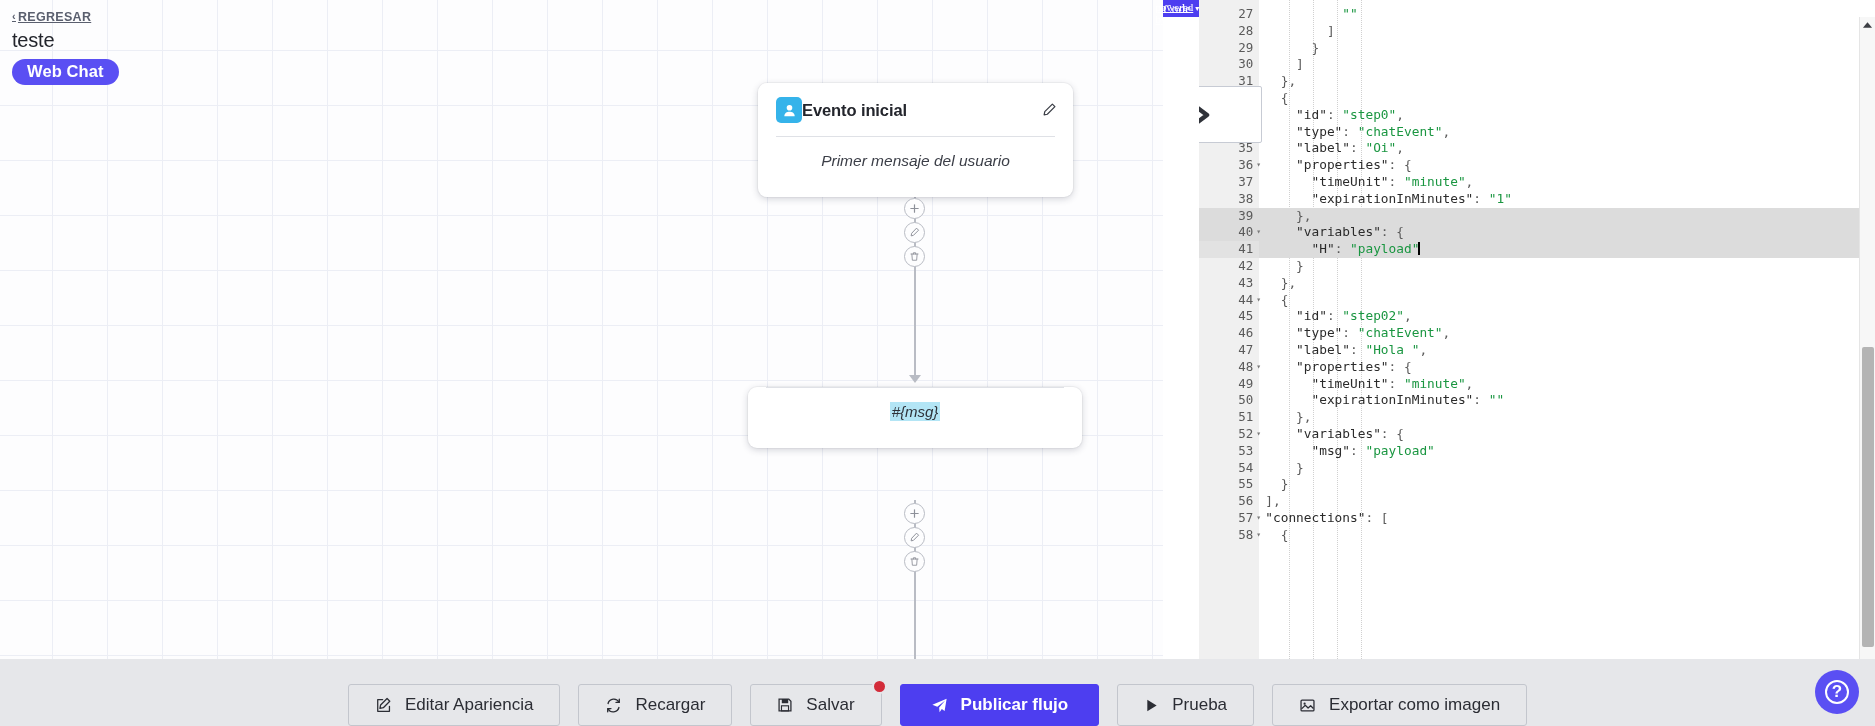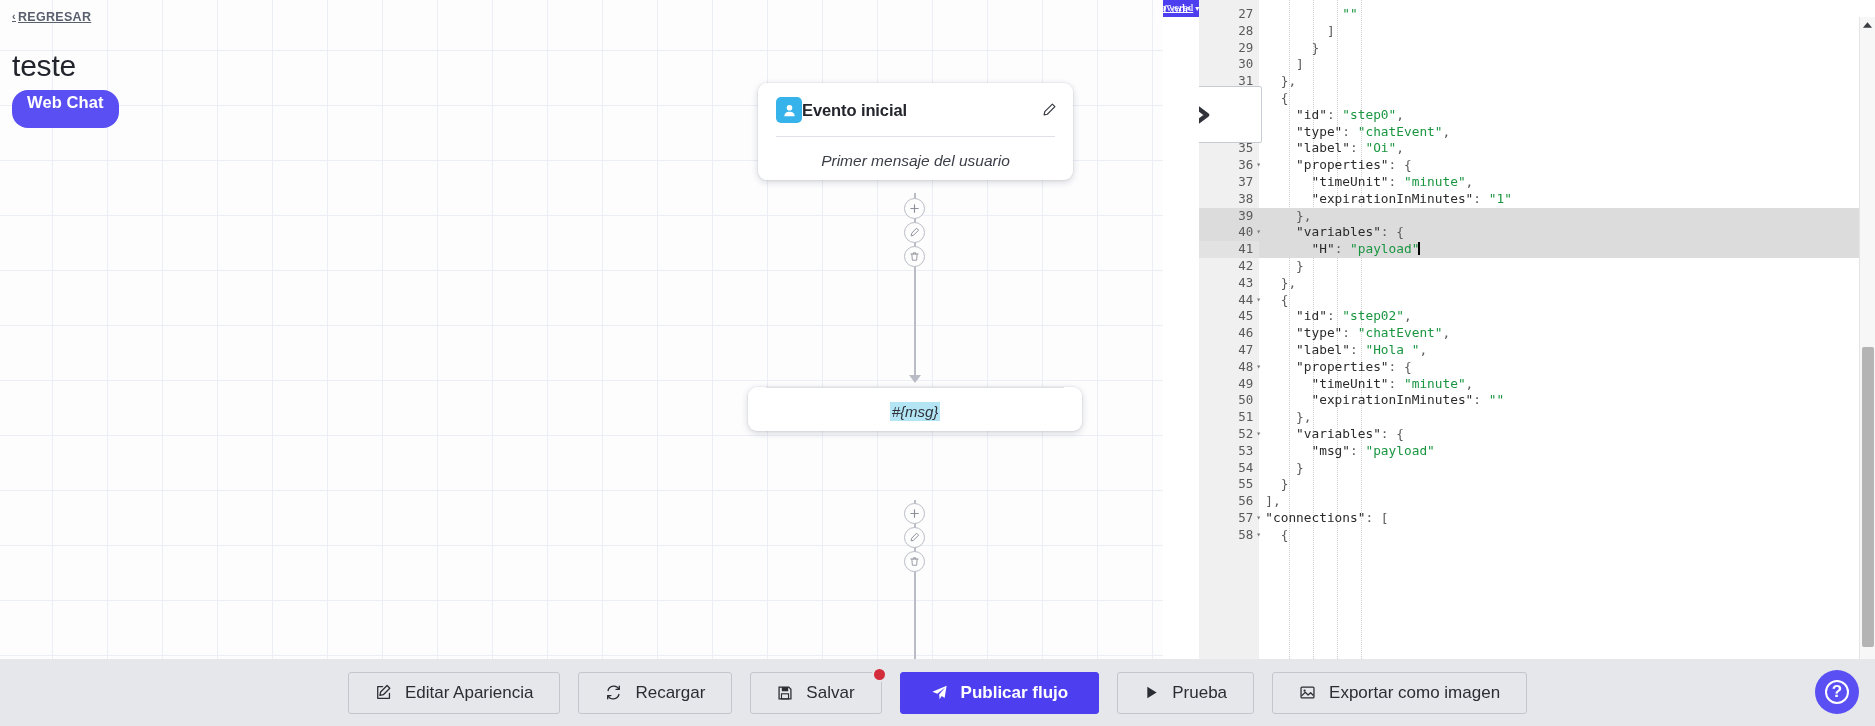--- a/index.html
+++ b/index.html
@@ -27,29 +27,29 @@
   
   #flow-header { position: absolute; left: 12px; top: 6px; }
   .back-link {
     display: inline-flex; align-items: center; gap: 2px;
     font-size: 12.5px; font-weight: 700; letter-spacing: .3px;
     color: #5a5f6e; text-decoration: underline;
     cursor: pointer;
   }
   .back-chev { font-size: 11px; line-height: 1; }
   #flow-title {
-    margin-top: 25px;
-    font-size: 30px; font-weight: 400; color: #23252c;
+    margin-top: 5px;
+    font-size: 20px; font-weight: 400; color: #23252c;
     letter-spacing: -.2px;
   }
   #channel-badge {
     display: inline-block; margin-top: 7px;
     background: #5a4ff3; color: #fff;
     font-size: 16.5px; font-weight: 700;
-    padding: 3px 15px 16px; border-radius: 16px;
+    padding: 3px 15px 4px; border-radius: 16px;
     letter-spacing: .1px;
   }
 
   
   .node {
     position: absolute;
     background: #fff;
     border-radius: 9px;
     box-shadow: 0 2px 7px rgba(40,45,70,.20), 0 0 0 1px rgba(0,0,0,.035);
     padding: 0;
@@ -65,21 +65,21 @@
     display: flex; align-items: center; justify-content: center;
   }
   .node-title {
     font-size: 16.5px; font-weight: 700; color: #23252c;
     flex: 1 1 auto; letter-spacing: -.1px;
   }
   .node-actions { display: flex; align-items: center; gap: 13px; }
   .node-actions svg { display: block; cursor: pointer; }
   .node-divider { height: 1px; background: #dfe1e6; margin: 0 18px; }
   .node-body {
-    padding: 15px 18px 10px;
+    padding: 15px 18px 27px;
     text-align: center;
     font-size: 15.5px; font-style: italic; color: #3b3e47;
   }
   .msg-var {
     background: #b3e5f5; color: #2e3138;
     padding: 1px 2px; font-style: italic; font-size: 15px;
   }
 
   
   .conn-line {
@@ -195,21 +195,21 @@
     position: absolute; left: 2px; width: 12px;
     top: 330px; height: 300px;
     background: #b4b4b4; border-radius: 2px; cursor: pointer;
   }
 
   
   #toolbar {
     position: absolute; left: 0; top: 659px;
     width: 1875px; height: 67px;
     background: #e6e7ea;
-    display: flex; align-items: center; justify-content: center;
+    display: flex; align-items: flex-end; justify-content: center;
     gap: 18px;
   }
   .tb-btn {
     position: relative;
     display: flex; align-items: center; gap: 13px;
     height: 42px; padding: 0 26px;
     border: 1px solid #c3c6cd; border-radius: 3px;
     background: transparent; color: #2b2d34;
     font-size: 17px; font-family: "Liberation Sans", sans-serif;
     cursor: pointer; white-space: nowrap;

